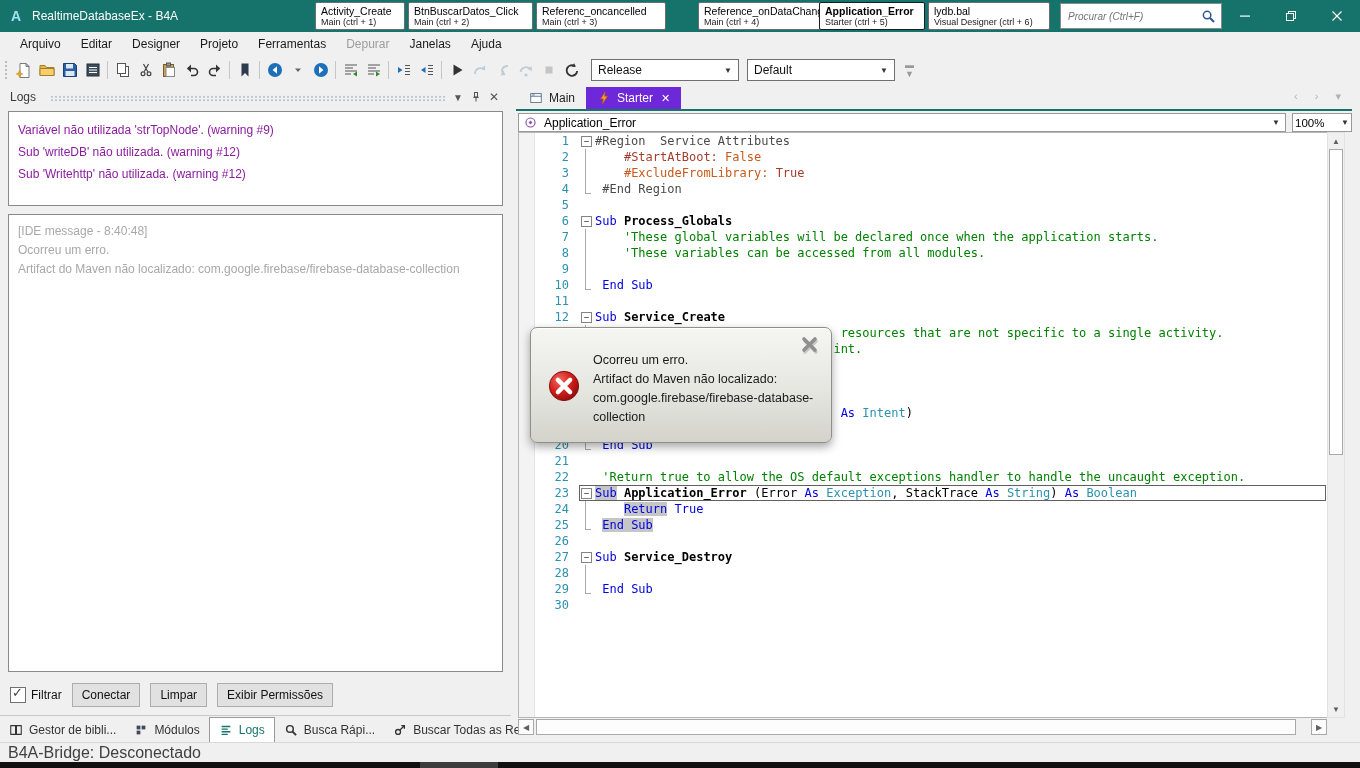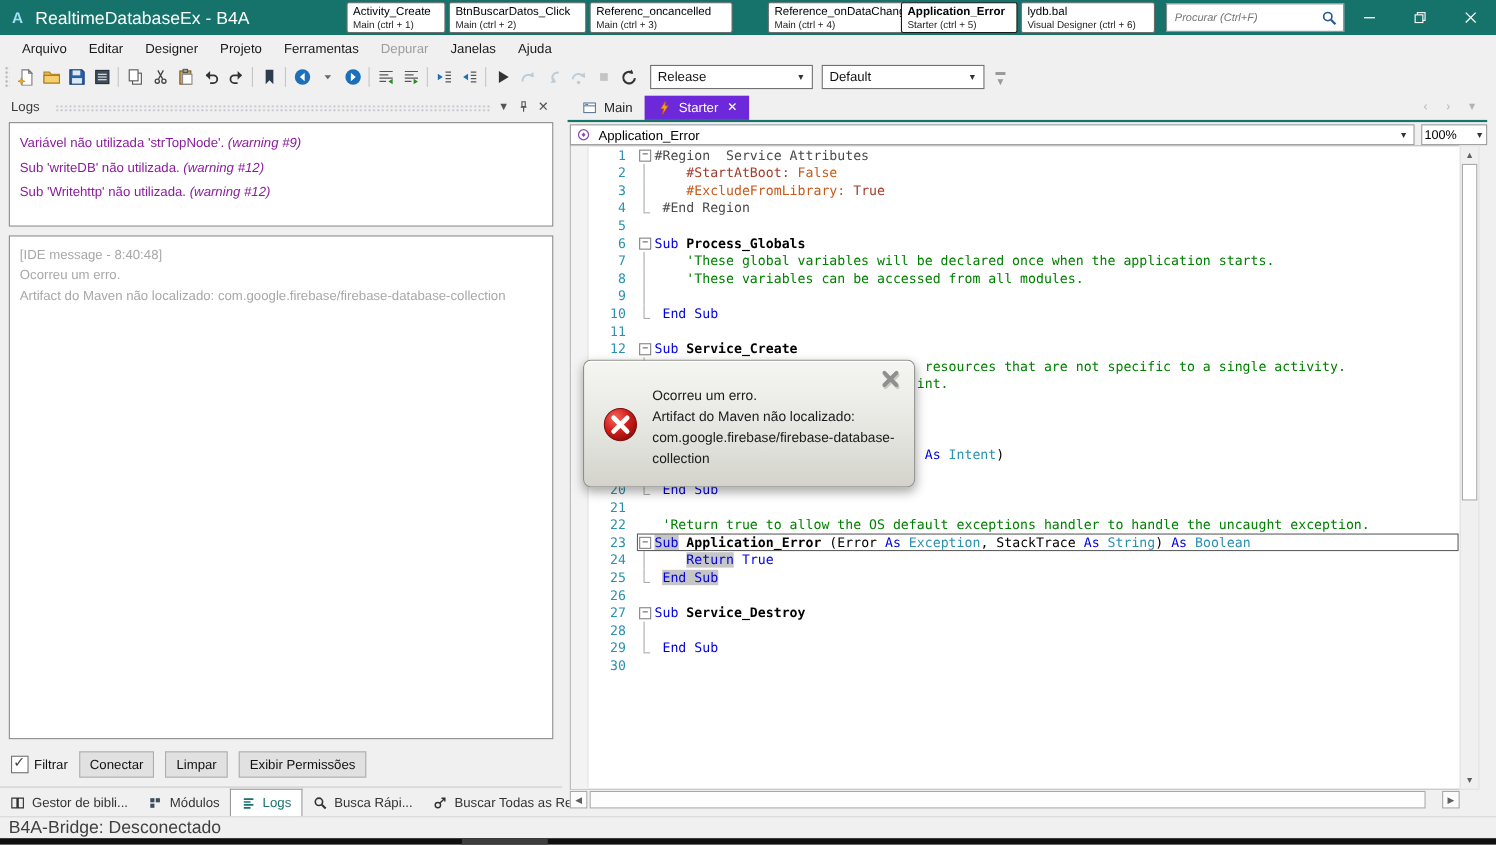--- a/index.html
+++ b/index.html
@@ -3,21 +3,21 @@
 <meta charset="utf-8">
 <style>
   html,body{margin:0;padding:0}
   body{width:1360px;height:768px;position:relative;overflow:hidden;background:#F0F0F0;
        font-family:"Liberation Sans",sans-serif;-webkit-font-smoothing:antialiased}
   .icon svg{display:block}
 
   
   .titlebar{position:absolute;top:0;left:0;right:0;height:32px;background:#16736B;color:#fff}
   .applogo{position:absolute;left:11px;top:8px;font-size:14px;font-weight:bold;color:#9FE0F5;line-height:16px}
-  .wtitle{position:absolute;left:32px;top:9px;font-size:16px;color:#FDFDFD;white-space:nowrap}
+  .wtitle{position:absolute;left:32px;top:9px;font-size:12px;color:#FDFDFD;white-space:nowrap}
   .qtab{position:absolute;top:2px;height:28px;background:#fff;border:1px solid #6d6d6d;border-radius:2px;
         color:#111;padding:2px 5px;box-sizing:border-box;overflow:hidden;cursor:default}
   .qtab .qname{font-size:10.5px;line-height:12px;white-space:nowrap;color:#000}
   .qtab .qsub{font-size:9px;line-height:11px;white-space:nowrap;color:#222}
   .qtab.active{border:1px solid #1a1a1a}
   .qtab.active .qname{font-weight:bold}
   .searchbox{position:absolute;left:1060px;top:3px;width:162px;height:26px;background:#fff;border:1px solid #8a8a8a;
              display:flex;align-items:center;padding:0 5px;box-sizing:border-box}
   .searchbox input{border:0;outline:0;flex:1;min-width:0;background:transparent;font-family:"Liberation Sans",sans-serif;
                    font-style:italic;font-size:10px;color:#666}
@@ -46,21 +46,21 @@
 
   
   .panel-header{position:absolute;left:6px;top:4px;width:500px;height:20px;font-size:12px;color:#3b3b3b}
   .ph-title{position:absolute;left:4px;top:2px}
   .ph-tex{position:absolute;left:44px;right:60px;top:7px;height:7px;
           background-image:radial-gradient(#bfc3c7 .8px,transparent 1.1px);background-size:4px 3.5px}
   .ph-ic{position:absolute;top:1px;width:16px;height:16px;color:#555;display:flex;align-items:center;justify-content:center;font-size:10px}
   .warnbox{position:absolute;left:8px;top:27px;width:495px;height:95px;background:#fff;border:1px solid #8a8a8a;
            padding:7px 9px;box-sizing:border-box;overflow:hidden}
   .warn-line{font-size:12px;line-height:22px;color:#8B1C9E;white-space:nowrap}
-  .warn-line .wtag{font-style:italic}
+  .warn-line .wtag{}
   .msgbox{position:absolute;left:8px;top:130px;width:495px;height:458px;background:#fff;border:1px solid #8a8a8a;
           padding:7px 9px;box-sizing:border-box;overflow:hidden}
   .msg-line{font-size:12px;line-height:19px;color:#A8A8A8;white-space:nowrap}
   .logctrl{position:absolute;left:10px;top:598px;height:26px;display:flex;align-items:center}
   .chk{width:14px;height:14px;border:1px solid #707070;background:#fff;position:relative;margin-right:5px}
   .chk .tick{position:absolute;left:1px;top:-3px;font-size:13px;color:#444}
   .chklabel{font-size:12px;color:#111;margin-right:10px}
   .btn{border:1px solid #ADADAD;background:#E1E1E1;color:#111;font-size:12px;font-family:"Liberation Sans",sans-serif;
        padding:4px 9px;margin-right:10px;white-space:nowrap}
   .bottombar{position:absolute;left:0;top:631px;width:511px;height:27px;border-top:1px solid #c9c9c9;display:flex;align-items:flex-end}

